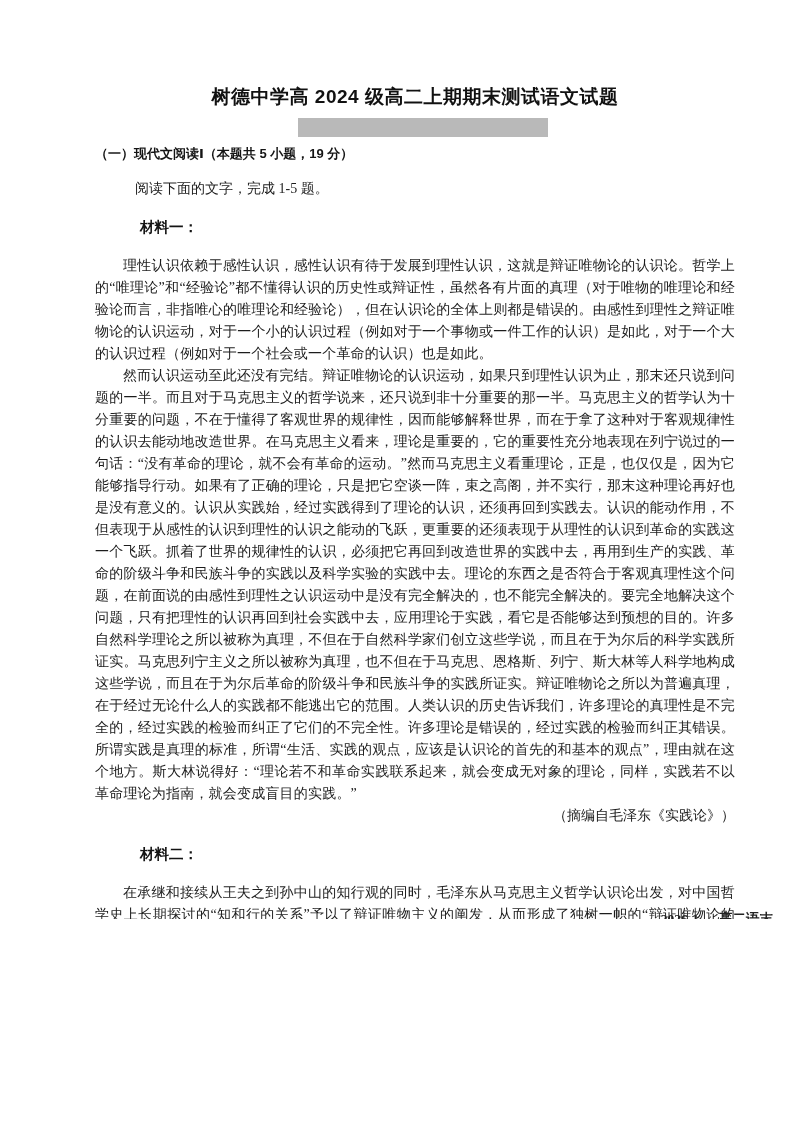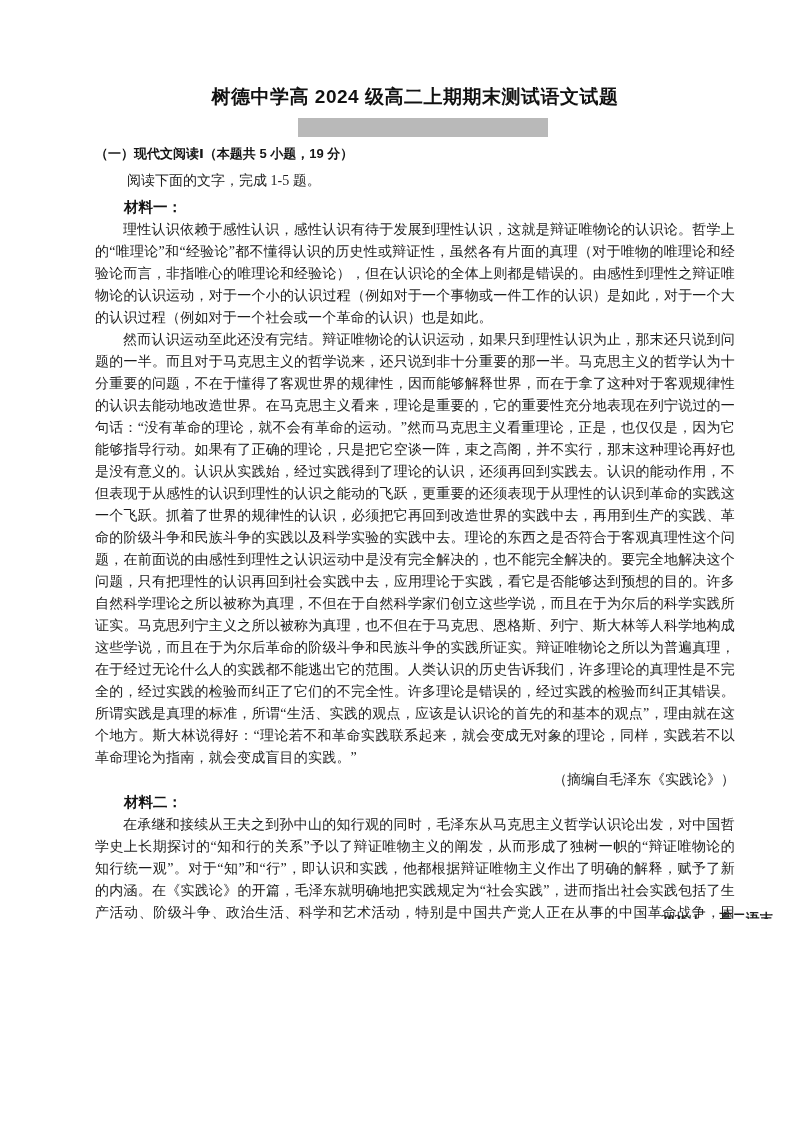--- a/index.html
+++ b/index.html
@@ -28,25 +28,25 @@
   }
   .h-section{
     font-family:"Liberation Sans","DejaVu Sans",sans-serif;
     font-weight:700;font-size:15px;line-height:22px;margin:0;color:#141414;
   }
   .h-sub{
     font-family:"Liberation Sans","DejaVu Sans",sans-serif;
     font-weight:700;font-size:13px;line-height:23px;margin:0;color:#141414;
   }
   .instruction{
-    font-size:14px;line-height:23px;margin:4px;text-indent:2em;
+    font-size:14px;line-height:23px;margin:12px;text-indent:2em;
   }
   .material-label{
     font-family:"Liberation Sans","DejaVu Sans",sans-serif;
-    font-weight:700;font-size:14.5px;line-height:23px;margin:0;text-indent:2em;color:#141414;
+    font-weight:700;font-size:14.5px;line-height:23px;margin:16px;text-indent:2em;color:#141414;
   }
   .body-para{
     font-size:14px;line-height:22px;margin:0;
     text-align:justify;text-justify:inter-character;
     text-indent:2em;letter-spacing:0.2px;
   }
   .attribution{
     font-size:14px;line-height:22.3px;margin:0;
     text-align:right;
   }

